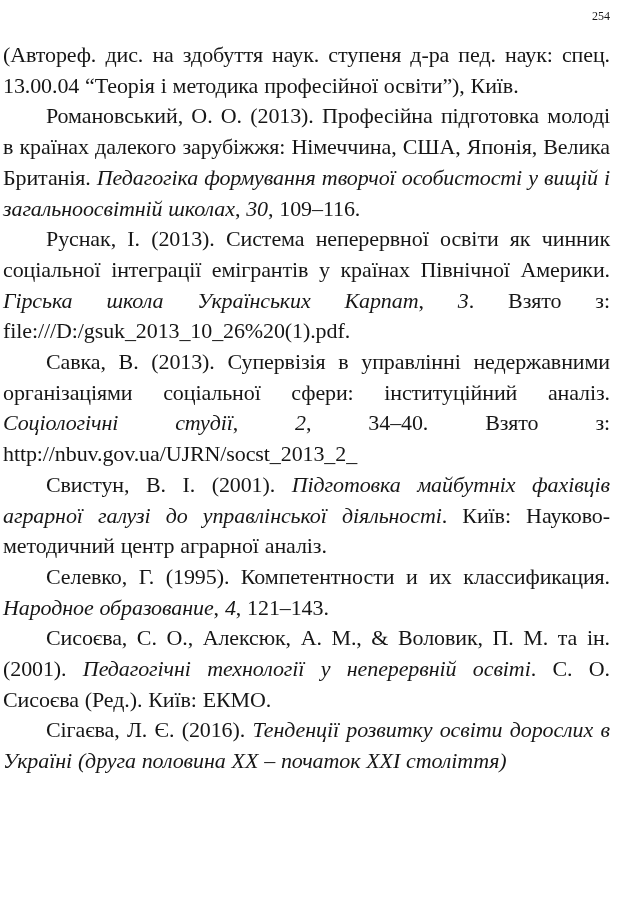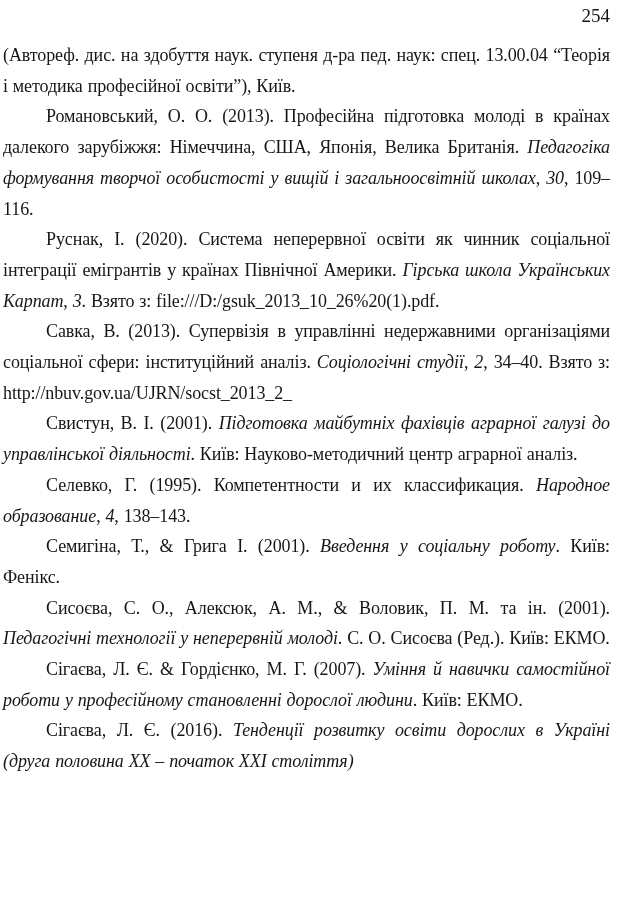--- a/index.html
+++ b/index.html
@@ -13,57 +13,55 @@
     height: 903px;
     background: #ffffff;
     color: #161616;
     font-family: "Liberation Serif", serif;
     overflow: hidden;
   }
   .page-number {
     position: absolute;
     top: 5px;
     right: 10px;
-    font-size: 19px;
+    font-size: 12px;
     line-height: 22px;
     color: #161616;
   }
   .references {
     position: absolute;
     top: 40px;
     left: 3px;
     right: 10px;
   }
   p.ref {
     margin: 0;
     padding: 0;
     text-align: justify;
     text-indent: 43px;
-    font-size: 18px;
+    font-size: 22px;
     line-height: 30.7px;
     letter-spacing: -0.1px;
     word-spacing: 0.5px;
   }
   p.ref.continuation {
     text-indent: 0;
   }
   .seg-normal { font-style: normal; font-weight: normal; }
   .seg-italic { font-style: italic; font-weight: normal; }
   .seg-bold   { font-style: normal; font-weight: normal; }
 </style>
 </head>
 <body>
 
 <div class="page">
   <div class="page-number">254</div>
   <div class="references">
       <p class="ref continuation"><span class="seg-normal">(Автореф. дис. на здобуття наук. ступеня д-ра пед. наук: спец. 13.00.04 “Теорія і методика професійної освіти”), Київ.</span></p>
       <p class="ref"><span class="seg-normal">Романовський, О. О. (2013). Професійна підготовка молоді в країнах далекого зарубіжжя: Німеччина, США, Японія, Велика Британія. </span><span class="seg-italic">Педагогіка формування творчої особистості у вищій і загальноосвітній школах</span><span class="seg-normal">, </span><span class="seg-italic">30</span><span class="seg-normal">, 109–116.</span></p>
-      <p class="ref"><span class="seg-normal">Руснак, І. (2020). Система неперервної освіти як чинник соціальної інтеграції емігрантів у країнах Північної Америки. </span><span class="seg-italic">Гірська школа Українських Карпат</span><span class="seg-normal">, </span><span class="seg-italic">3</span><span class="seg-normal">. Взято з: file:///D:/gsuk_2013_10_26%20(1).pdf.</span></p>
+      <p class="ref"><span class="seg-normal">Руснак, І. (2013). Система неперервної освіти як чинник соціальної інтеграції емігрантів у країнах Північної Америки. </span><span class="seg-italic">Гірська школа Українських Карпат</span><span class="seg-normal">, </span><span class="seg-italic">3</span><span class="seg-normal">. Взято з: file:///D:/gsuk_2013_10_26%20(1).pdf.</span></p>
       <p class="ref"><span class="seg-normal">Савка, В. (2013). Супервізія в управлінні недержавними організаціями соціальної сфери: інституційний аналіз. </span><span class="seg-italic">Соціологічні студії</span><span class="seg-normal">, </span><span class="seg-italic">2</span><span class="seg-normal">, 34–40. Взято з: http://nbuv.gov.ua/UJRN/</span><span class="seg-bold">socst</span><span class="seg-normal">_2013_2_</span></p>
       <p class="ref"><span class="seg-normal">Свистун, В. І. (2001). </span><span class="seg-italic">Підготовка майбутніх фахівців аграрної галузі до управлінської діяльності</span><span class="seg-normal">. Київ: Науково-методичний центр аграрної аналіз.</span></p>
-      <p class="ref"><span class="seg-normal">Селевко, Г. (1995). Компетентности и их классификация. </span><span class="seg-italic">Народное образование</span><span class="seg-normal">, </span><span class="seg-italic">4</span><span class="seg-normal">, 138–143.</span></p>
-      <p class="ref"><span class="seg-normal">Семигіна, Т., &amp; Грига І. (2001). </span><span class="seg-italic">Введення у соціальну роботу</span><span class="seg-normal">. Київ: Фенікс.</span></p>
-      <p class="ref"><span class="seg-normal">Сисоєва, С. О., Алексюк, А. М., &amp; Воловик, П. М. та ін. (2001). </span><span class="seg-italic">Педагогічні технології у неперервній молоді</span><span class="seg-normal">. С. О. Сисоєва (Ред.). Київ: ЕКМО.</span></p>
-      <p class="ref"><span class="seg-normal">Сігаєва, Л. Є. &amp; Гордієнко, М. Г. (2007). </span><span class="seg-italic">Уміння й навички самостійної роботи у професійному становленні дорослої людини</span><span class="seg-normal">. Київ: ЕКМО.</span></p>
+      <p class="ref"><span class="seg-normal">Селевко, Г. (1995). Компетентности и их классификация. </span><span class="seg-italic">Народное образование</span><span class="seg-normal">, </span><span class="seg-italic">4</span><span class="seg-normal">, 121–143.</span></p>
+      <p class="ref"><span class="seg-normal">Сисоєва, С. О., Алексюк, А. М., &amp; Воловик, П. М. та ін. (2001). </span><span class="seg-italic">Педагогічні технології у неперервній освіті</span><span class="seg-normal">. С. О. Сисоєва (Ред.). Київ: ЕКМО.</span></p>
       <p class="ref"><span class="seg-normal">Сігаєва, Л. Є. (2016). </span><span class="seg-italic">Тенденції розвитку освіти дорослих в Україні (друга половина ХХ – початок ХХІ століття)</span></p>
     </div>
 </div>
 
 </body></html>

